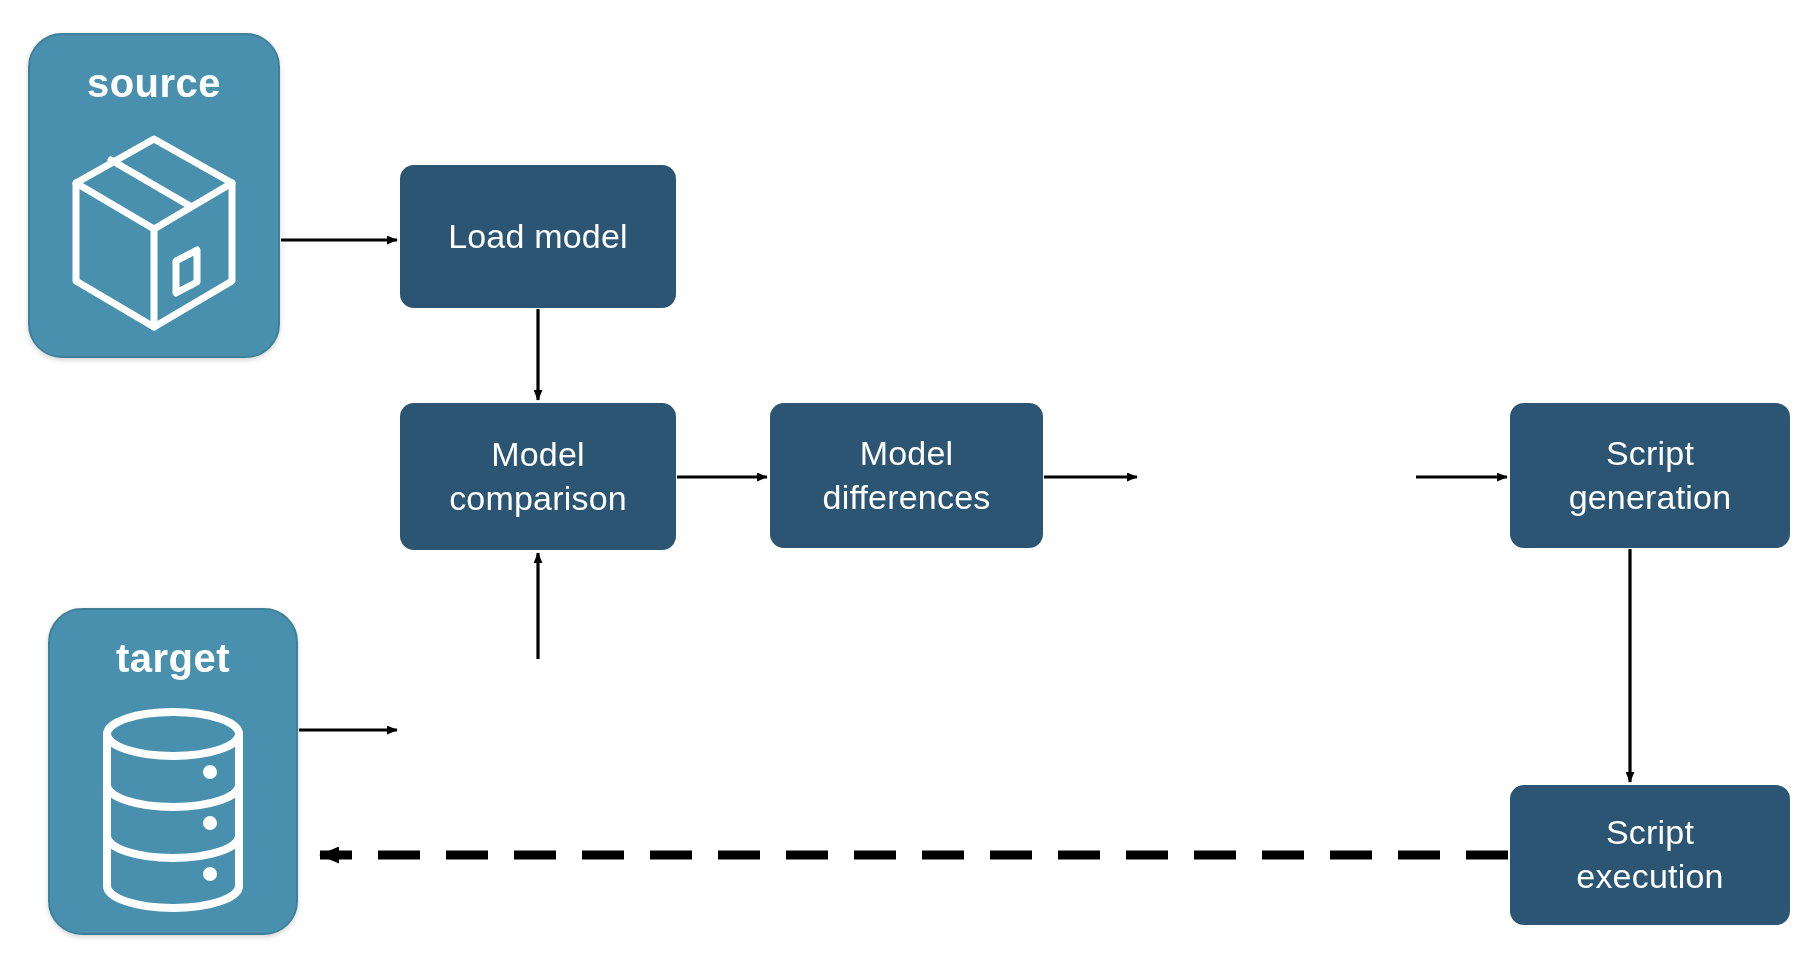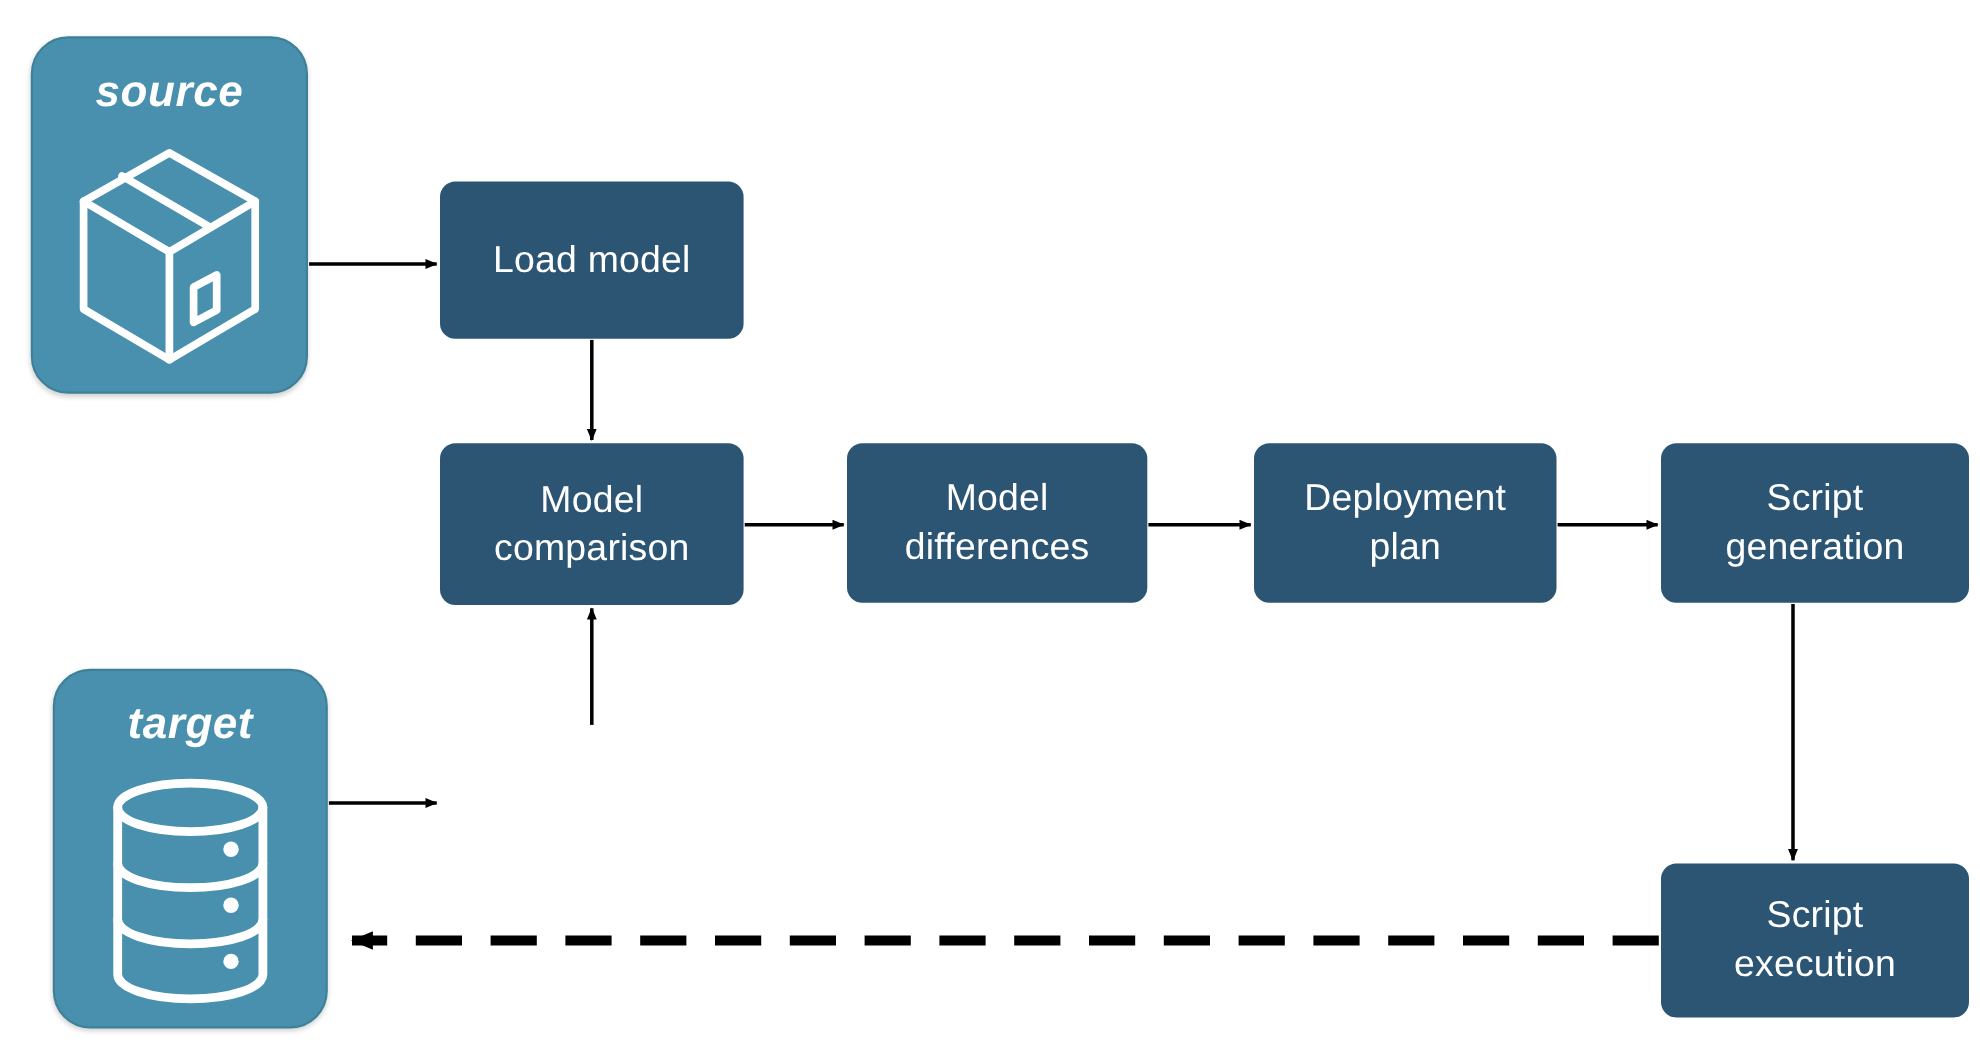--- a/index.html
+++ b/index.html
@@ -8,21 +8,21 @@
   svg#wires{position:absolute;left:0;top:0;width:1800px;height:959px;pointer-events:none;}
 
   .node{position:absolute;box-sizing:border-box;display:flex;align-items:center;justify-content:center;
         text-align:center;color:#ffffff;}
   .proc{background:#2b5573;border-radius:14px;font-size:34px;line-height:1.28;font-weight:400;letter-spacing:.2px;}
   .proc .lbl{white-space:pre-line;padding:0 10px;}
 
   .endpoint{background:#4890ae;border:2px solid #3f8099;border-radius:34px;
             flex-direction:column;justify-content:flex-start;padding-top:26px;
             box-shadow:0 2px 5px rgba(0,0,0,.18);}
-  .endpoint .cap{font-size:40px;font-weight:bold;letter-spacing:.5px;margin-bottom:6px;font-style:italic;}
+  .endpoint .cap{font-size:40px;font-weight:bold;letter-spacing:.5px;margin-bottom:6px;}
   .endpoint .glyph{flex:1;display:flex;align-items:center;justify-content:center;width:100%;}
   .endpoint .glyph svg{display:block;}
 </style>
 </head>
 <body>
 
 <div id="stage">
 
   <svg id="wires" viewBox="0 0 1800 959">
     <defs>
@@ -92,24 +92,20 @@
   <div class="node proc" style="left:400px;top:403px;width:276px;height:147px;">
     <span class="lbl">Model
 comparison</span>
   </div>
 
   <div class="node proc" style="left:770px;top:403px;width:273px;height:145px;">
     <span class="lbl">Model
 differences</span>
   </div>
 
-  <div class="node proc" style="left:1140px;top:403px;width:275px;height:145px;">
-    <span class="lbl">Deployment
-plan</span>
-  </div>
 
   <div class="node proc" style="left:1510px;top:403px;width:280px;height:145px;">
     <span class="lbl">Script
 generation</span>
   </div>
 
 
   <div class="node proc" style="left:1510px;top:785px;width:280px;height:140px;">
     <span class="lbl">Script
 execution</span>

